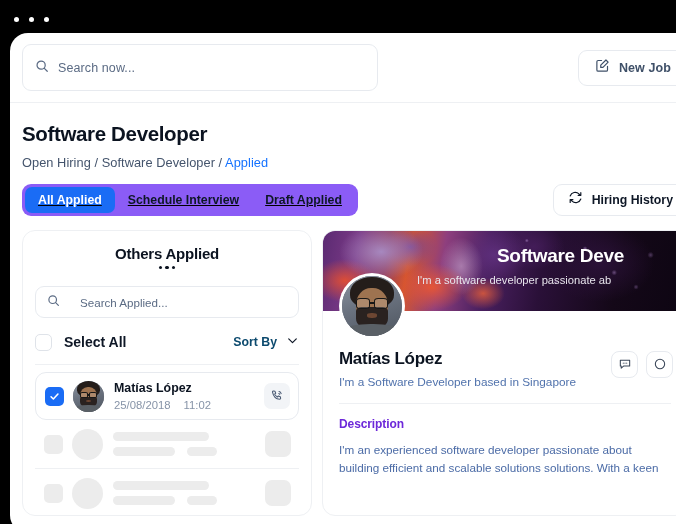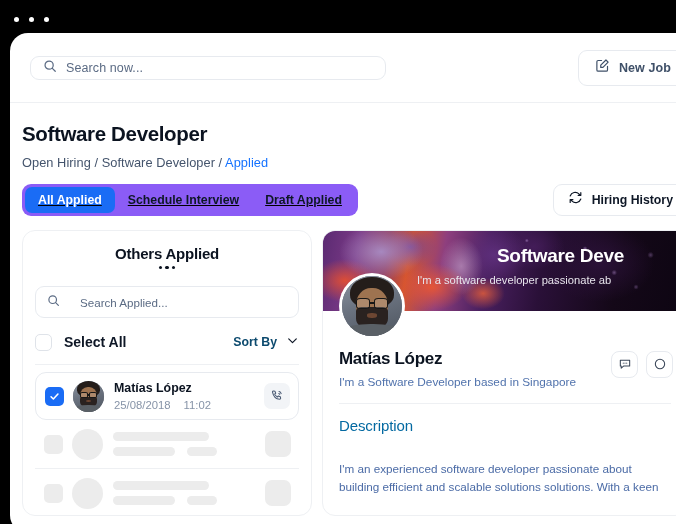--- a/index.html
+++ b/index.html
@@ -55,29 +55,28 @@
     position: relative;
     height: 70px;
     border-bottom: 1px solid #eef0f3;
     display: flex;
     align-items: center;
     padding: 0 12px 0 12px;
   }
 
   .search-box {
     width: 356px;
-    height: 24px;
+    height: 47px;
     border: 1px solid #e7eaef;
     border-radius: 9px;
     display: flex;
     align-items: center;
     gap: 9px;
     padding: 0 12px;
     background: #ffffff;
-    margin-left: 8px;
   }
   .search-box .placeholder {
     font-size: 12.5px;
     color: #5b6b84;
     letter-spacing: .1px;
   }
 
   .topbar-spacer { flex: 1; }
 
   .new-job-btn {
@@ -472,27 +471,27 @@
   }
 
   .profile-divider {
     height: 1px;
     background: #eef0f3;
     margin: 14px 16px 0 16px;
   }
 
   .desc-block { padding: 13px 16px 0 16px; }
   .desc-title {
-    font-size: 15px;
-    font-weight: 400;
-    color: #0369a1;
+    font-size: 12px;
+    font-weight: 700;
+    color: #6d28d9;
     letter-spacing: -0.1px;
   }
   .desc-body {
-    margin-top: 26px;
+    margin-top: 10px;
     font-size: 11.7px;
     line-height: 1.55;
     color: #4b6ba6;
   }
 
   
   .face { position:absolute; inset:0; }
   .face .bg { position:absolute; inset:0; background: linear-gradient(160deg,#8d95a2 0%,#6b7380 45%,#4e555f 100%); }
   .face .hair { position:absolute; left:14%; top:2%; width:72%; height:52%; border-radius:50% 50% 42% 42%; background:#241d1a; }
   .face .skin { position:absolute; left:23%; top:20%; width:54%; height:62%; border-radius:46% 46% 48% 48%; background:#9e7350; }

